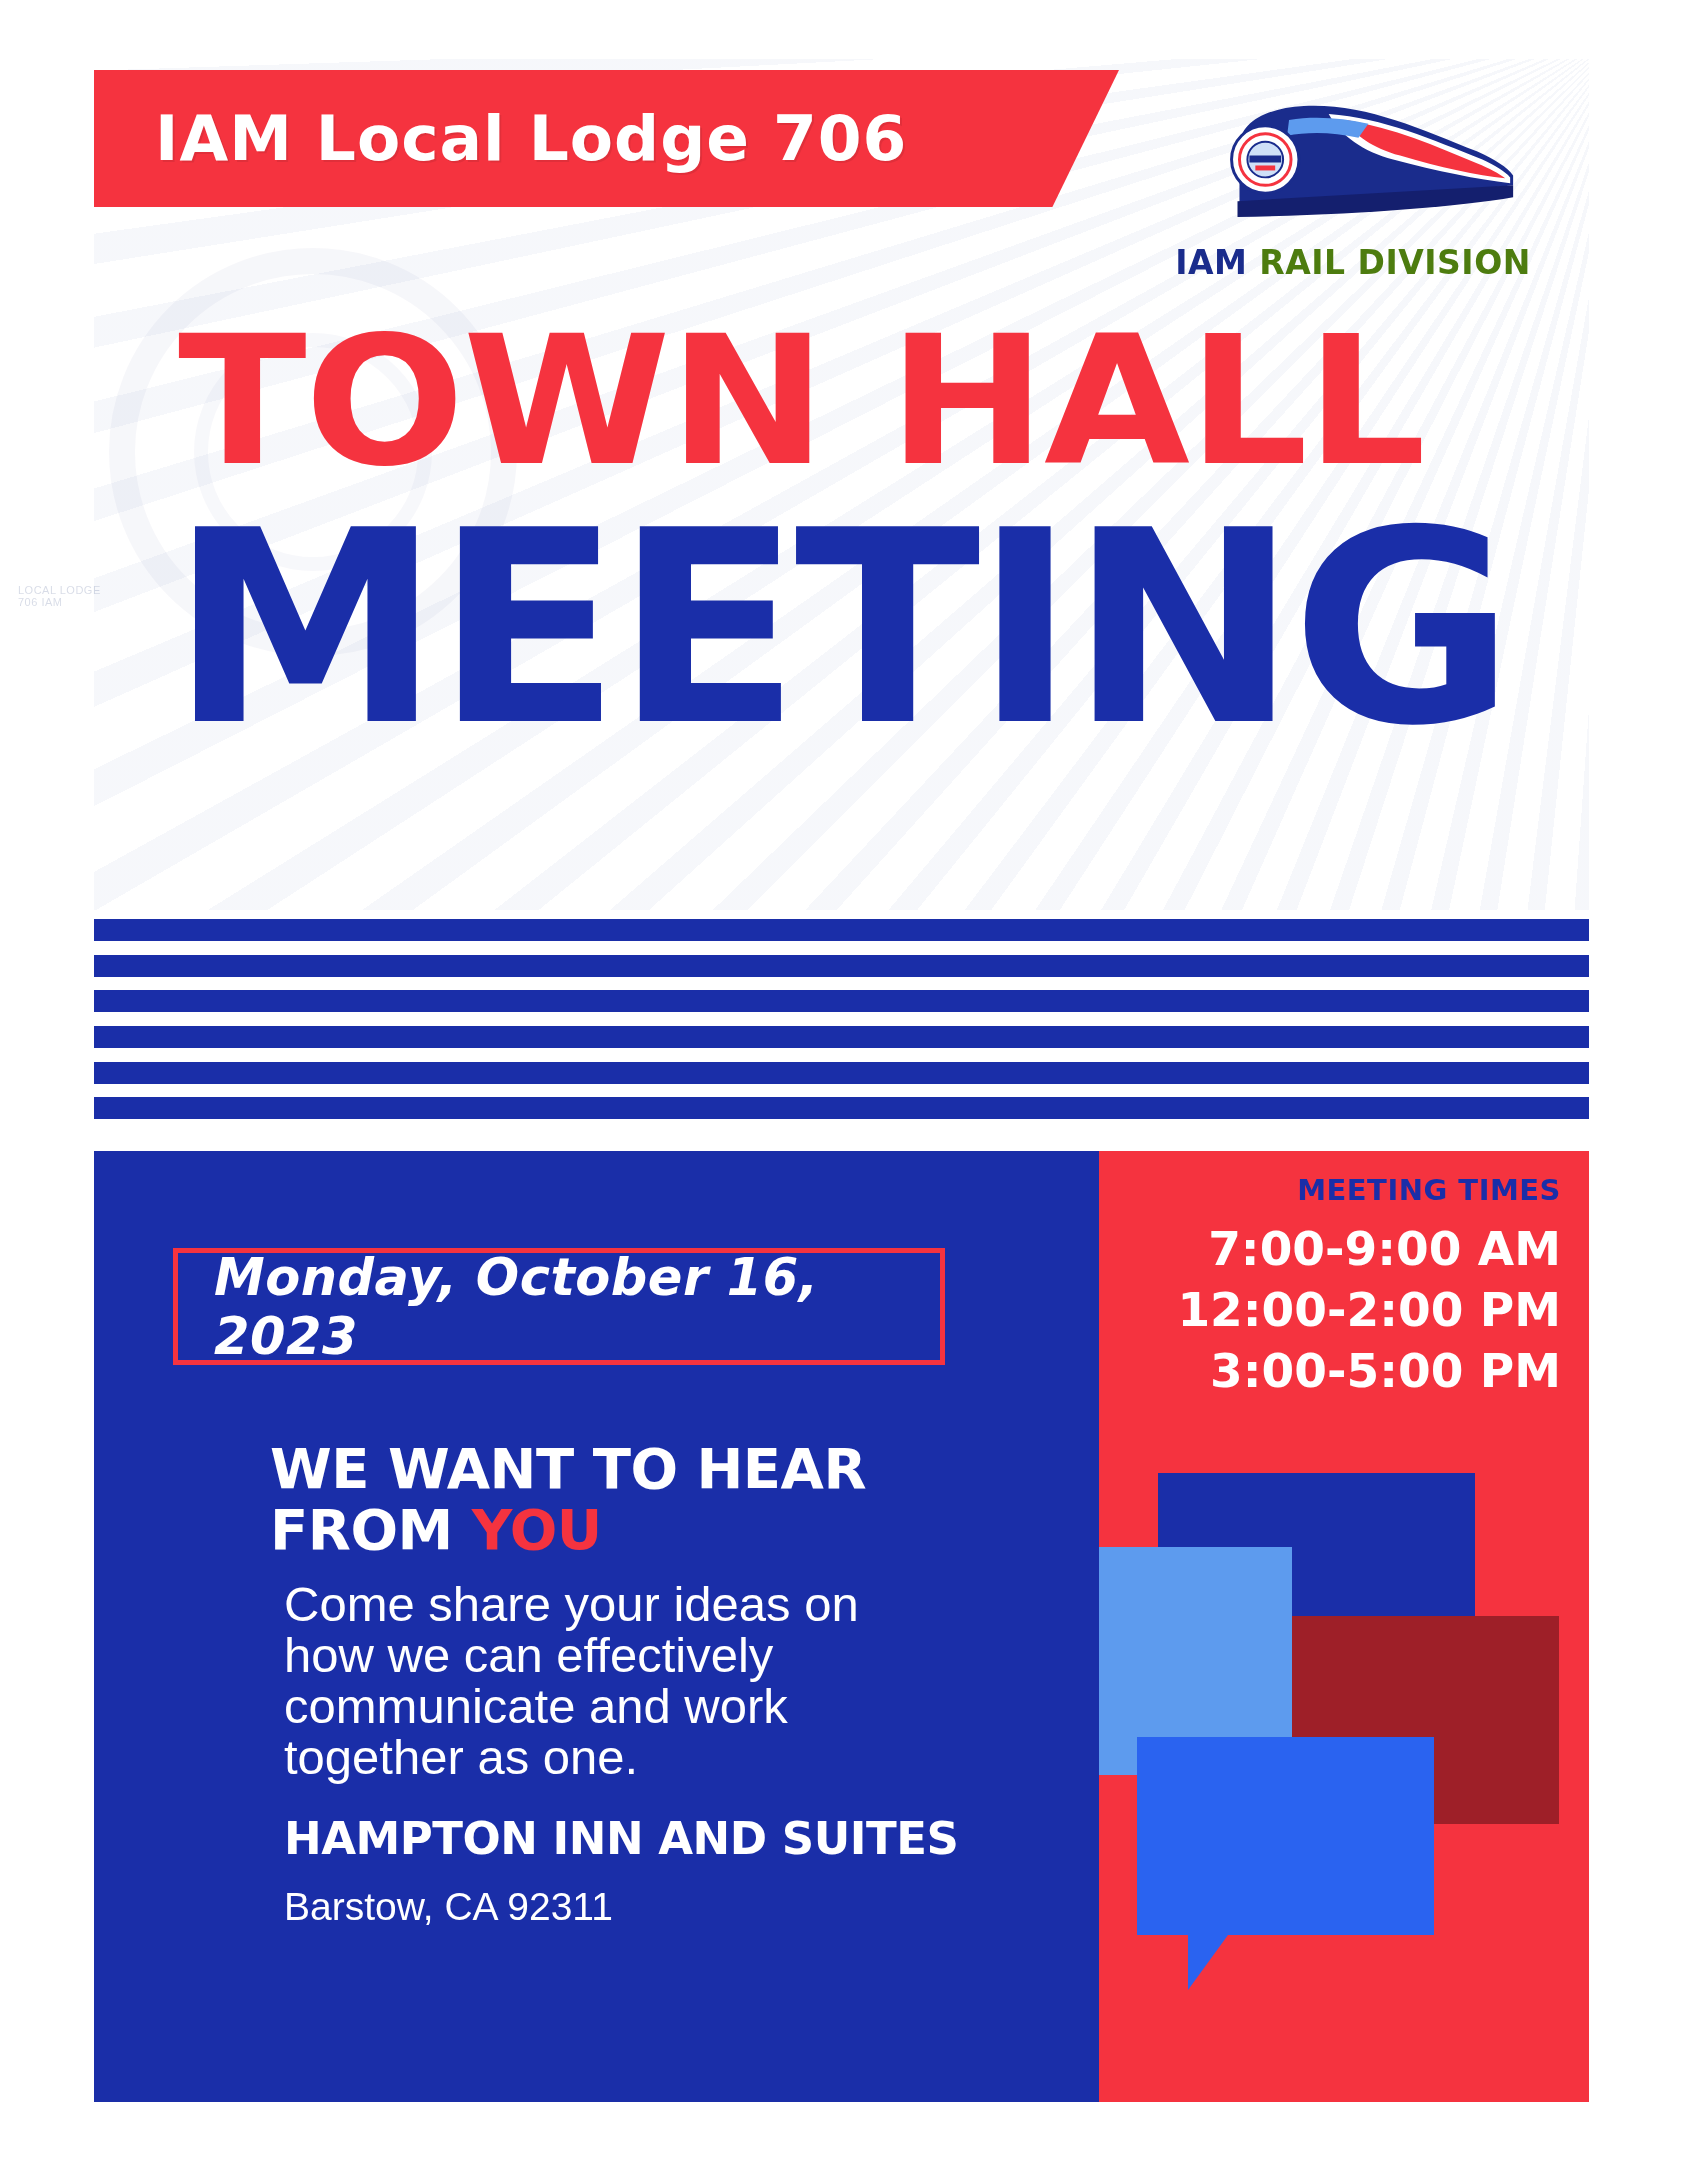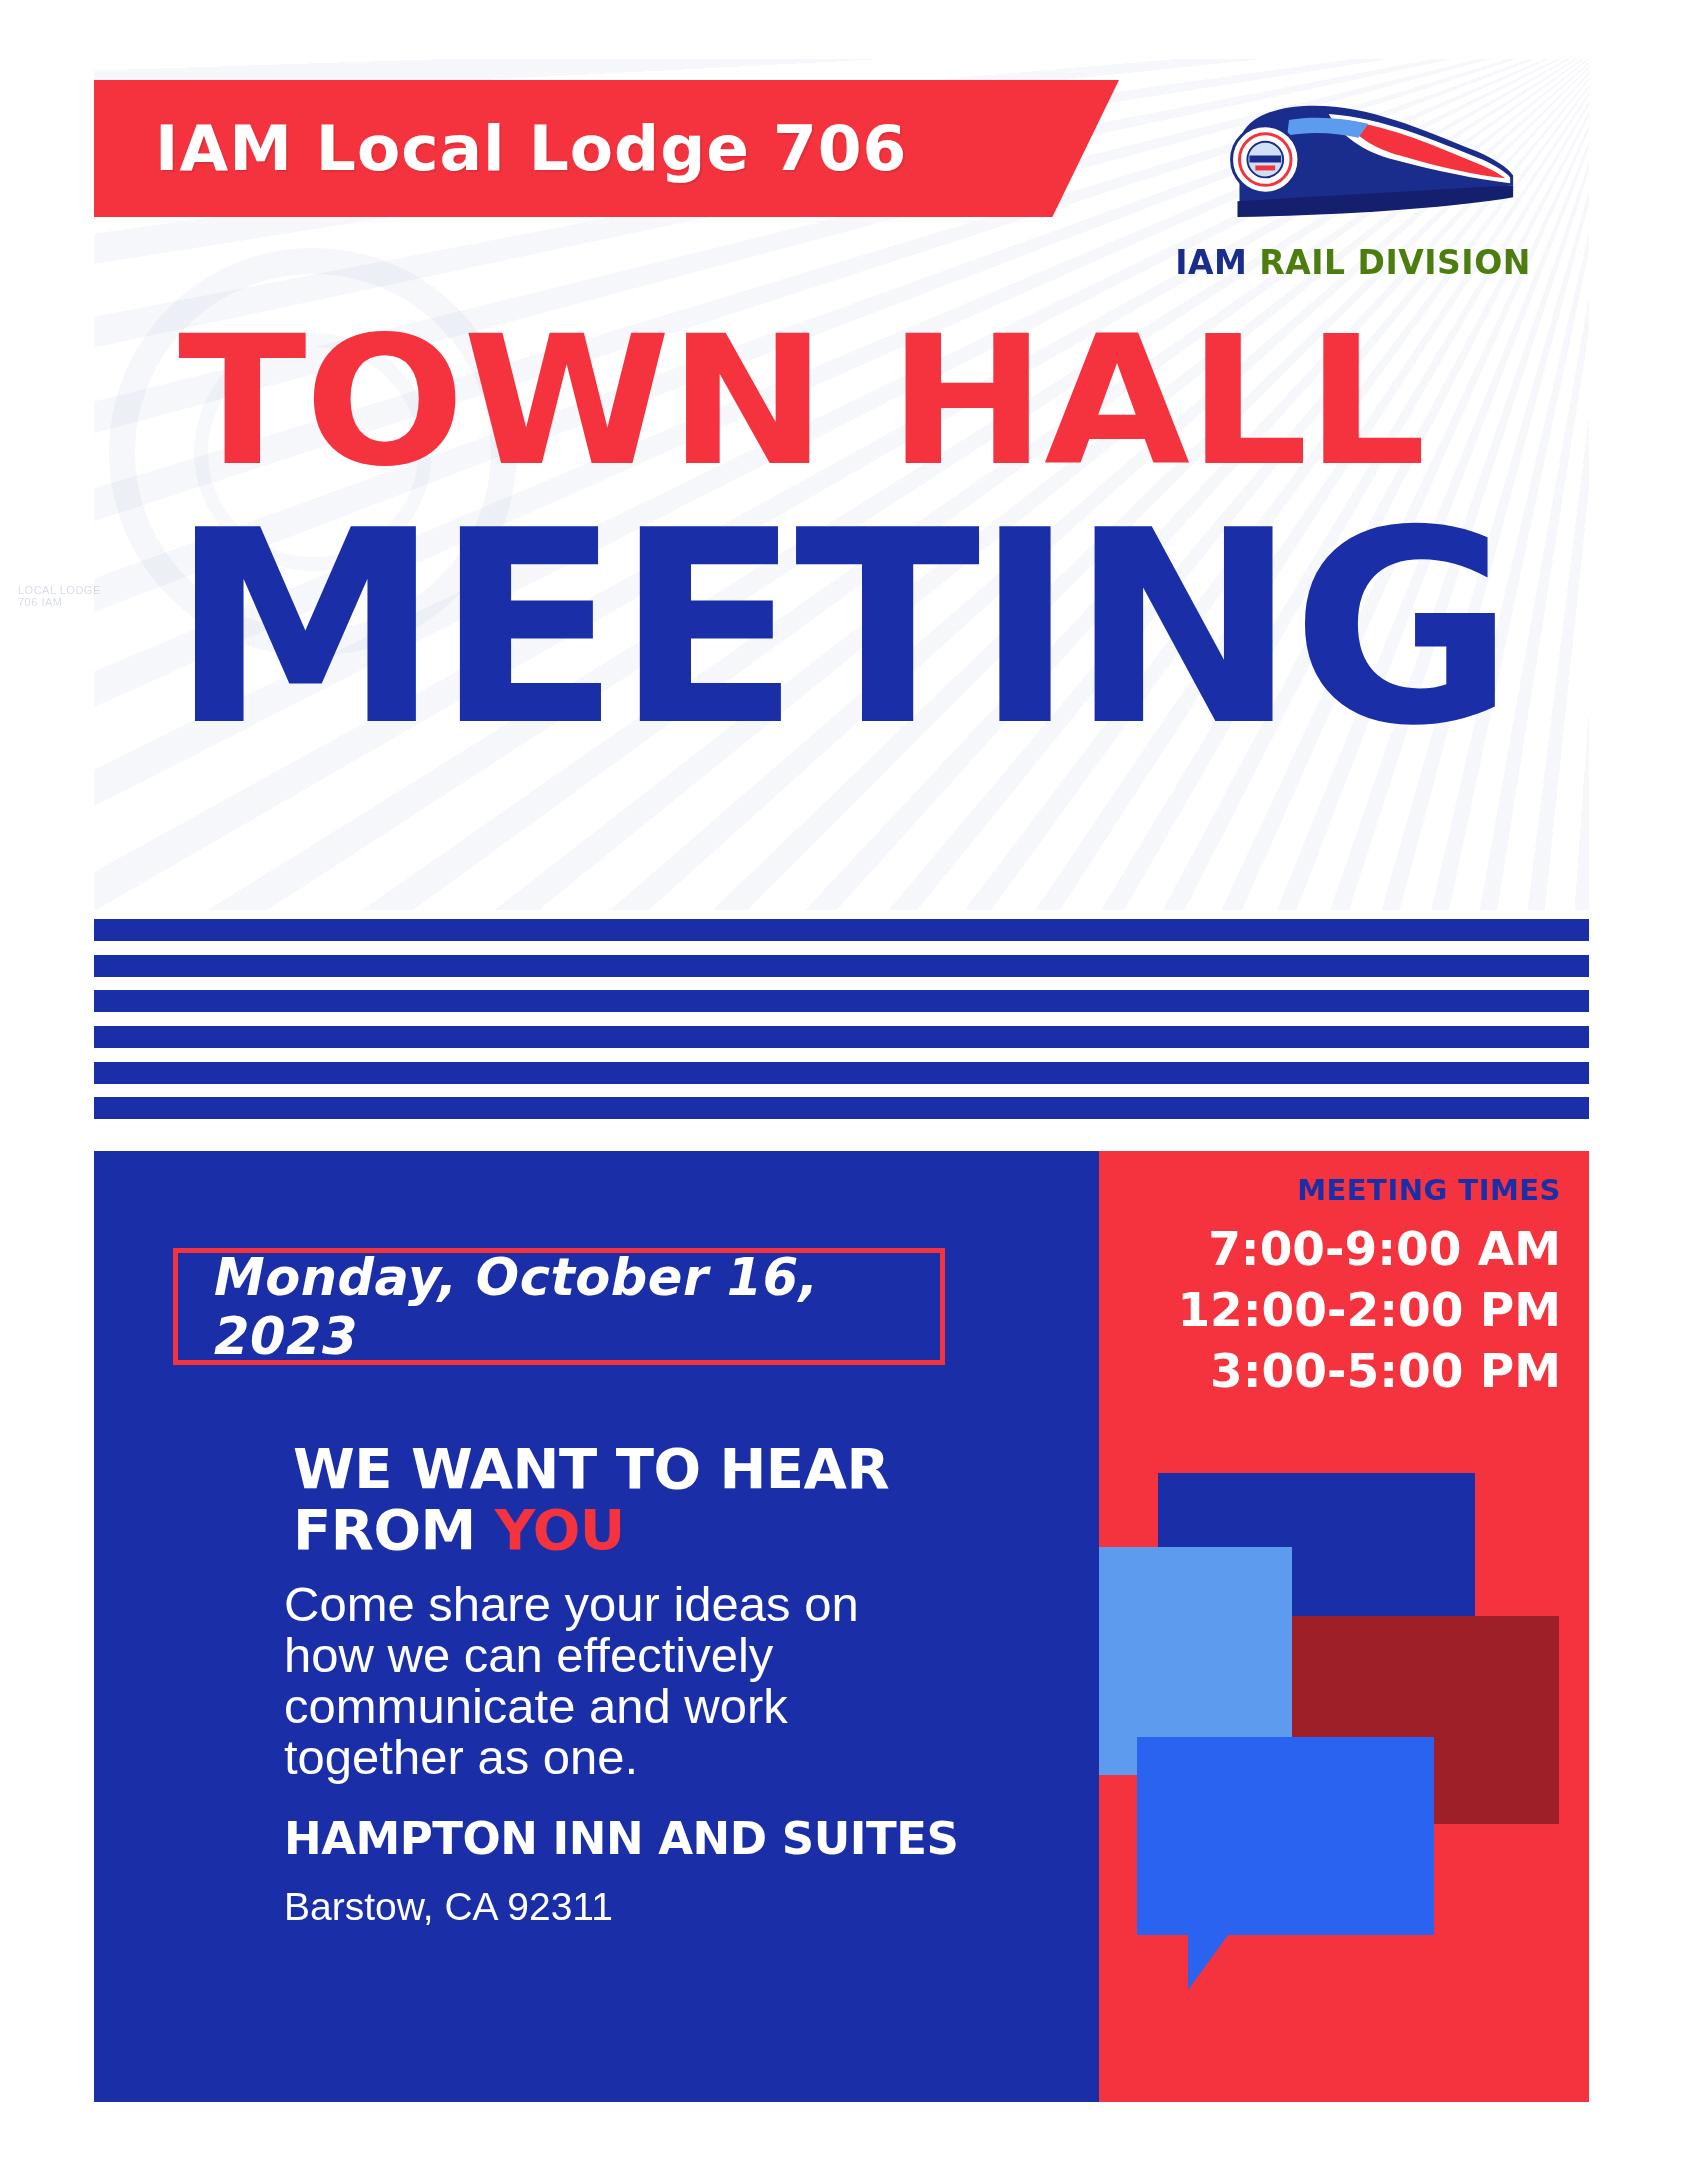--- a/index.html
+++ b/index.html
@@ -72,21 +72,21 @@
     line-height: 12px;
     color: rgba(40,60,120,0.18);
     letter-spacing: 0.5px;
     pointer-events: none;
   }
 
   
   .banner {
     position: absolute;
     left: 94px;
-    top: 80px;
+    top: 70px;
     width: 1025px;
     height: 137px;
     background: #f5333f;
     clip-path: polygon(0 0, 100% 0, 93.5% 100%, 0 100%);
     display: flex;
     align-items: center;
   }
   .banner-title {
     color: #ffffff;
     font-family: "DejaVu Sans", sans-serif;
@@ -203,21 +203,21 @@
     font-family: "DejaVu Sans", sans-serif;
     font-weight: bold;
     font-style: italic;
     font-size: 51px;
     letter-spacing: 0.5px;
     margin-left: 36px;
   }
 
   .headline {
     position: absolute;
-    left: 199px;
+    left: 176px;
     top: 287px;
     width: 693px;
     color: #ffffff;
     font-family: "DejaVu Sans", sans-serif;
     font-weight: bold;
     font-size: 56px;
     line-height: 61px;
     letter-spacing: -0.5px;
   }
   .headline .you { color: #f5333f; }

